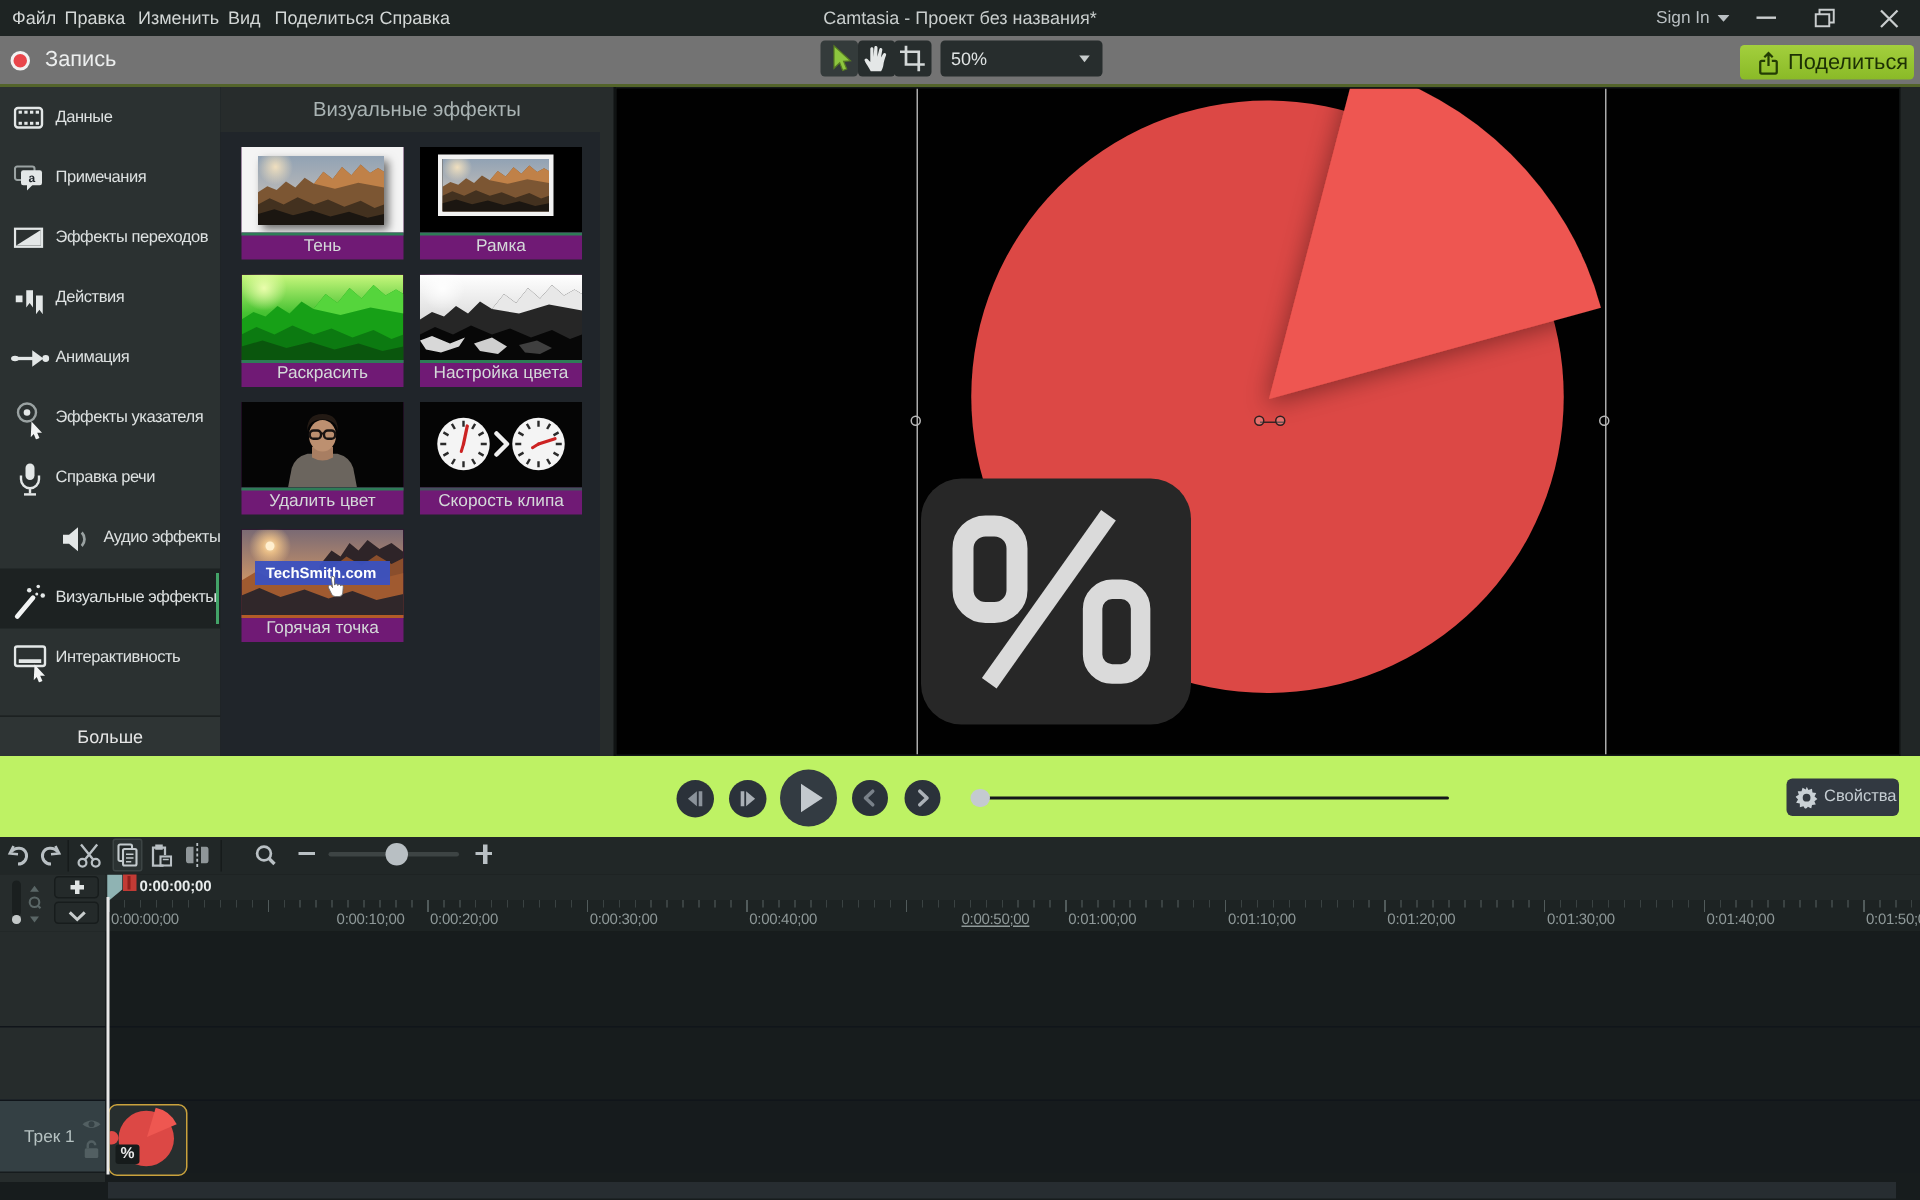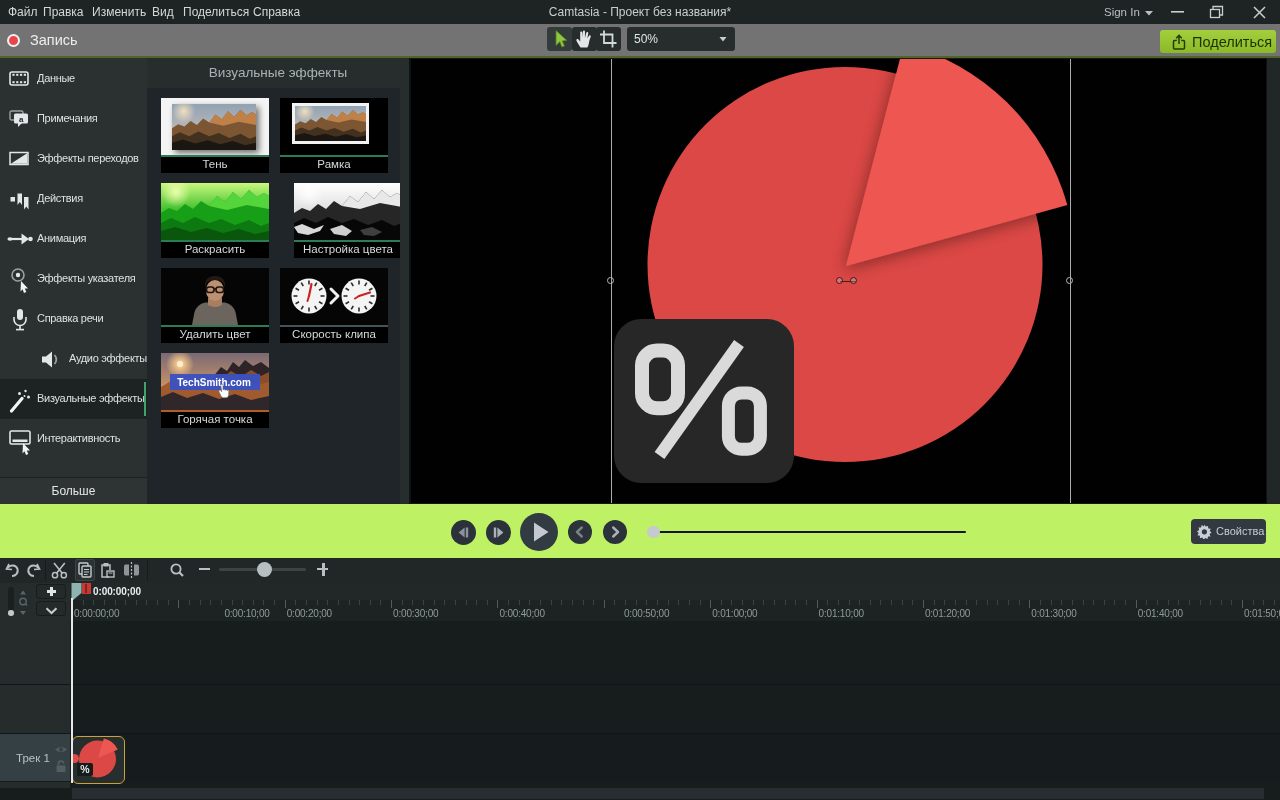--- a/index.html
+++ b/index.html
@@ -28,21 +28,21 @@
 .sidebar { left:0; top:58px; width:147px; height:419px; background:#2b3131; }
 .sideitem { position:absolute; left:0; width:147px; height:40px; color:#dde1e1; font-size:11px; letter-spacing:-0.3px; }
 .sideitem .lbl { position:absolute; left:37px; top:13px; white-space:nowrap; }
 .sideitem.sel { background:#1d2222; }
 .sideitem.sel::after { content:""; position:absolute; right:1px; top:3px; width:2px; height:34px; background:#43a368; }
 .morebar { left:0; top:477px; width:147px; height:27px; background:#2e3434; border-top:1px solid #1c2121; color:#e5e5e5; font-size:12px; text-align:center; line-height:26px; }
 
 
 .panel { left:147px; top:58px; width:253px; height:446px; background:#20252a; }
 .panelhdr { position:absolute; left:0; top:0; width:253px; height:30px; background:#272c2c; color:#a9b3b3; font-size:13.5px; text-align:center; line-height:29px; padding-left:9px; }
-.tile { position:absolute; width:108px; background:#000000; }
+.tile { position:absolute; width:108px; background:#701a75; }
 .tile .img { position:absolute; left:0; top:0; width:108px; height:57px; overflow:hidden; background:#000; }
 .tile .accent { position:absolute; left:0; top:57px; width:108px; height:2px; background:#2e7c57; }
 .tile .cap { position:absolute; left:0; top:59px; width:108px; height:16px; color:#d4d9d9; font-size:11.5px; text-align:center; line-height:15px; }
 
 
 .scrollcol { left:400px; top:58px; width:11px; height:446px; background:#272c2c; border-right:2px solid #101313; }
 .canvas { left:411px; top:59px; width:855px; height:444px; background:#010101; overflow:hidden; }
 .rightcol { left:1266px; top:58px; width:14px; height:446px; background:#212626; border-left:1px solid #0e1111; }
 .selline { position:absolute; top:0; width:1.4px; height:444px; background:#ababab; }
 .handle { position:absolute; width:7px; height:7px; border:1.5px solid #cccccc; border-radius:50%; background:transparent; }
@@ -295,21 +295,21 @@
             <path d="M0,30 L8,25 L16,28 L24,21 L32,26 L40,18 L48,23 L56,13 L64,19 L72,9 L80,16 L88,7 L96,14 L103,10 L108,13 L108,57 L0,57 Z" fill="#17a017"></path>
             <path d="M56,13 L64,19 L72,9 L80,16 L88,7 L96,14 L103,10 L108,13 L108,26 L86,22 L66,27 L48,23 Z" fill="#55d53c"></path>
             <path d="M0,40 L10,35 L22,40 L34,34 L48,40 L60,36 L74,42 L88,37 L100,43 L108,40 L108,57 L0,57 Z" fill="#0c7a11"></path>
             <path d="M0,48 L14,44 L30,49 L46,45 L62,50 L78,46 L94,51 L108,48 L108,57 L0,57 Z" fill="#0a560d"></path>
           </svg>
     </div>
     <div class="accent"></div>
     <div class="cap">Раскрасить</div>
   </div>
 
-  <div class="tile" style="left:147px; top:125px; height:75px;text-decoration:underline;">
+  <div class="tile" style="left:133px; top:125px; height:75px;text-decoration:underline;">
     <div class="img">
       <svg width="108" height="57" viewBox="0 0 108 57" preserveAspectRatio="none">
         <defs>
               <linearGradient id="sky4" x1="0" y1="0" x2="0" y2="1">
                 <stop offset="0" stop-color="#ffffff"></stop>
                 <stop offset="1" stop-color="#bdbdbd"></stop>
               </linearGradient>
               <radialGradient id="sky4s" cx="0.5" cy="0.5" r="0.5">
                 <stop offset="0" stop-color="#ffffff" stop-opacity="0.9"></stop>
                 <stop offset="1" stop-color="#ffffff" stop-opacity="0"></stop>
@@ -552,21 +552,21 @@
   <div class="abs" style="left:93px; top:3px; color:#e8ecec; font-size:10px; font-weight:bold; letter-spacing:-0.1px;">0:00:00;00</div>
 </div>
 <div class="abs truler">
   <div class="abs" style="left:72px; top:0; width:1208px; height:5px; background:repeating-linear-gradient(to right, #3a4242 0px, #3a4242 1px, transparent 1px, transparent 10.637px);"></div>
   <div class="abs" style="left:72px; top:0; width:1208px; height:8px; background:repeating-linear-gradient(to right, #515b5b 0px, #515b5b 1px, transparent 1px, transparent 106.37px);"></div>
   <span class="tlabel" style="left:74px;">0:00:00;00</span>
   <span class="tlabel" style="left:180.4px;margin-left:44px;">0:00:10;00</span>
   <span class="tlabel" style="left:286.7px;">0:00:20;00</span>
   <span class="tlabel" style="left:393.1px;">0:00:30;00</span>
   <span class="tlabel" style="left:499.5px;">0:00:40;00</span>
-  <span class="tlabel" style="left:624px;">0:00:50;00</span>
+  <span class="tlabel" style="left:641px;text-decoration:underline;">0:00:50;00</span>
   <span class="tlabel" style="left:712.2px;">0:01:00;00</span>
   <span class="tlabel" style="left:818.6px;">0:01:10;00</span>
   <span class="tlabel" style="left:924.9px;">0:01:20;00</span>
   <span class="tlabel" style="left:1031.3px;">0:01:30;00</span>
   <span class="tlabel" style="left:1137.7px;">0:01:40;00</span>
   <span class="tlabel" style="left:1244px;">0:01:50;00</span>
 </div>
 <div class="abs tbody">
   <div class="leftpanel"></div>
   <div class="abs" style="left:0; top:63px; width:1280px; height:1px; background:#10151a;"></div>

